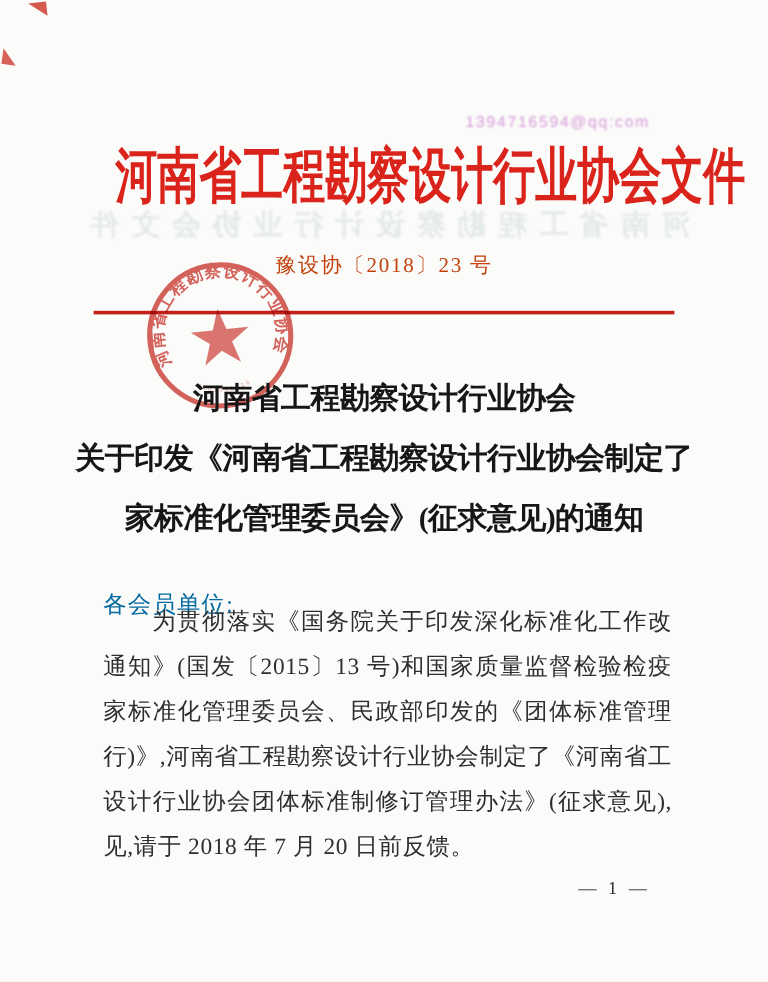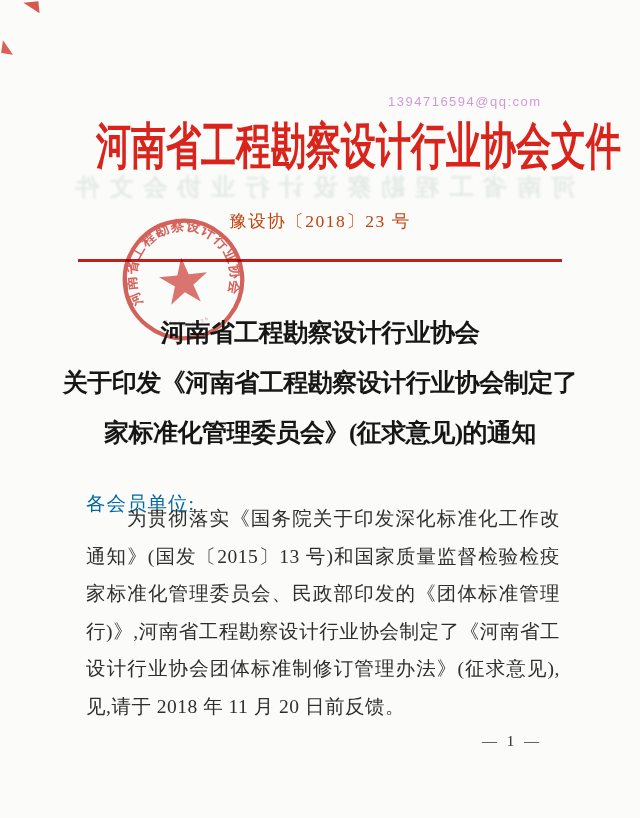--- a/index.html
+++ b/index.html
@@ -127,18 +127,18 @@
   </div>
 
   <div class="salutation">各会员单位:</div>
 
   <div class="body-block">
     <div class="body-line justify indent">为贯彻落实《国务院关于印发深化标准化工作改革方案的</div>
     <div class="body-line justify">通知》(国发〔2015〕13 号)和国家质量监督检验检疫总局、国</div>
     <div class="body-line justify">家标准化管理委员会、民政部印发的《团体标准管理规定(试</div>
     <div class="body-line justify">行)》,河南省工程勘察设计行业协会制定了《河南省工程勘察</div>
     <div class="body-line justify">设计行业协会团体标准制修订管理办法》(征求意见),如有意</div>
-    <div class="body-line">见,请于 2018 年 11 月 20 日前反馈。</div>
+    <div class="body-line">见,请于 2018 年 7 月 20 日前反馈。</div>
   </div>
 
   <div class="page-number">— 1 —</div>
 
 </div>
 
 </body></html>

